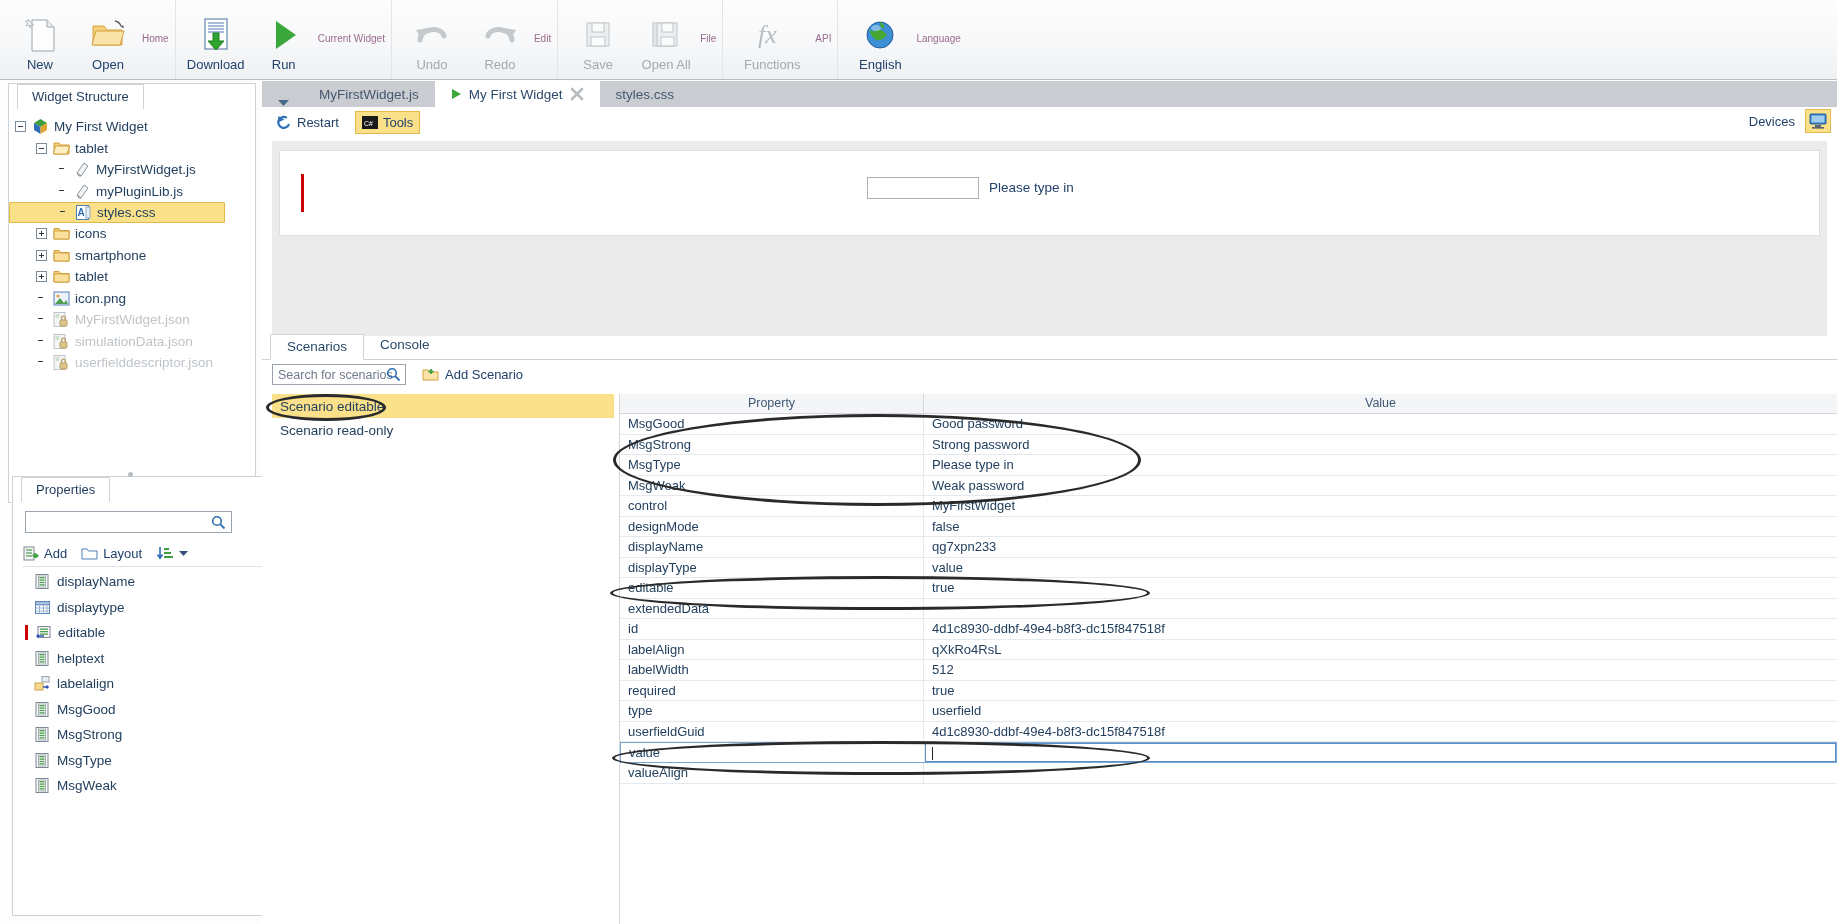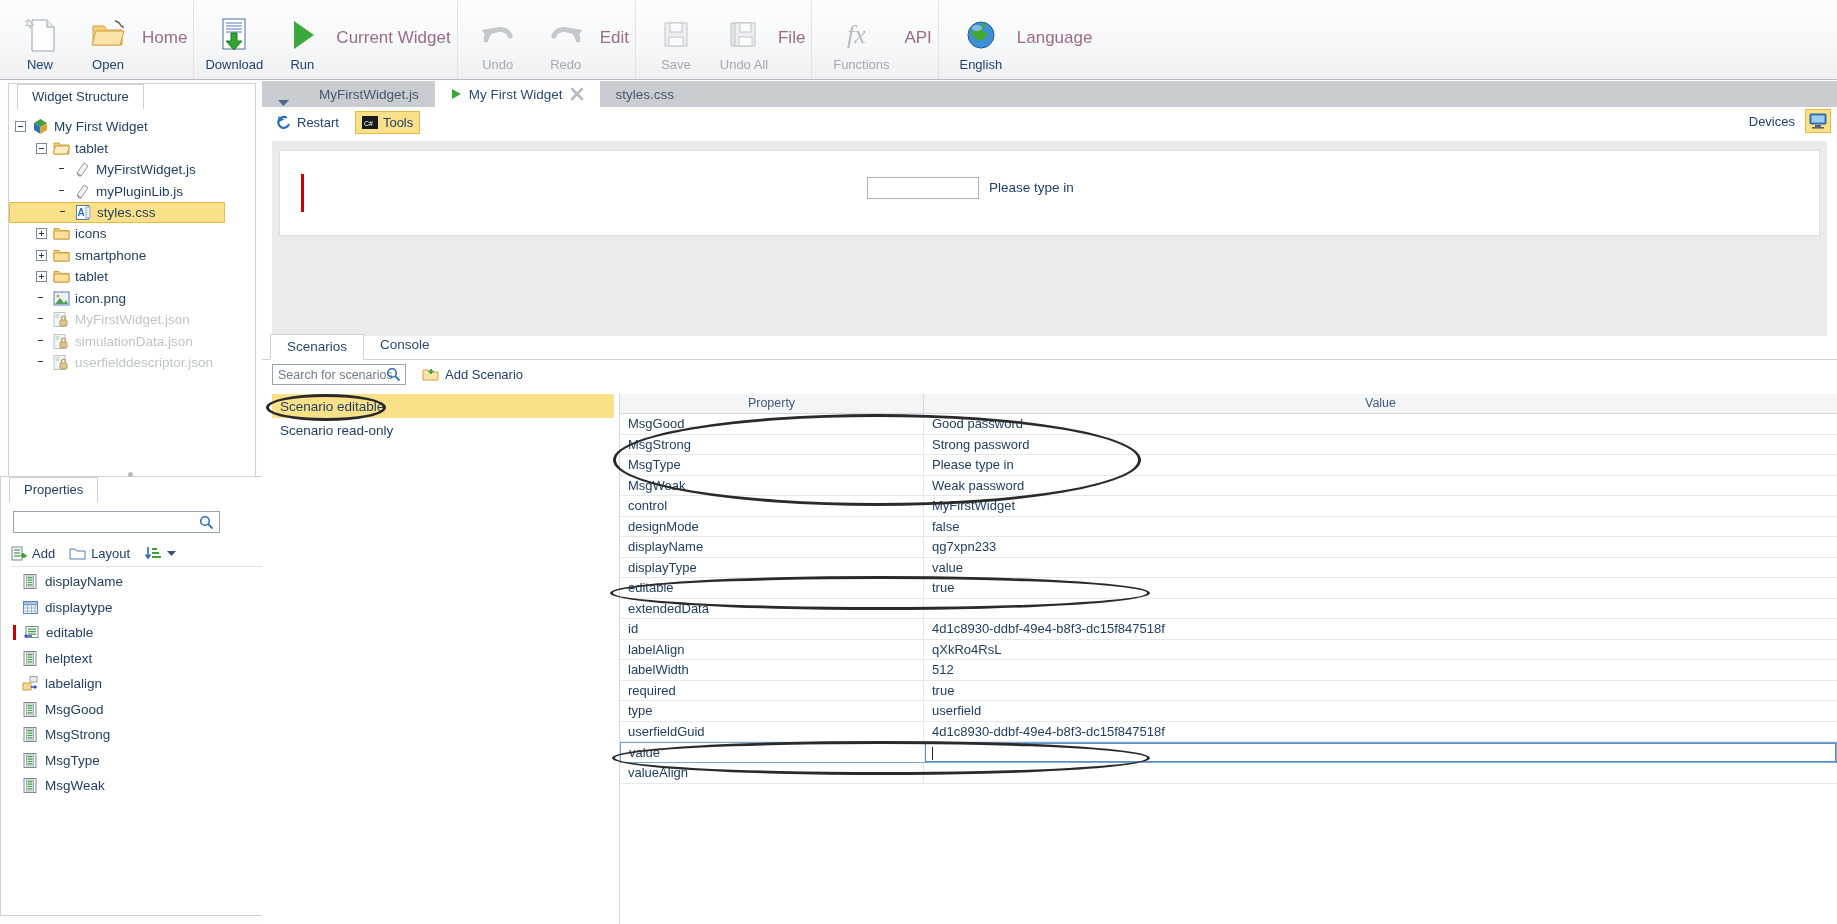--- a/index.html
+++ b/index.html
@@ -29,21 +29,21 @@
   }
   .rgroup-items { display: flex; align-items: flex-start; padding-top: 5px; flex: 1; }
   .rbtn {
     width: 68px; display: flex; flex-direction: column; align-items: center;
     padding: 3px 2px 0 2px; cursor: default;
   }
   .rbtn .ico { height: 40px; display: flex; align-items: center; justify-content: center; }
   .rbtn .lbl { font-size: 13px; margin-top: 2px; color: #22426b; white-space: nowrap; }
   .rbtn.disabled .lbl { color: #a6a9ad; }
   .rgroup-label {
-    font-size: 17px; color: #9b6a8c; text-align: center;
+    font-size: 10px; color: #9b6a8c; text-align: center;
     padding-bottom: 3px; white-space: nowrap;
   }
 
   
   .pane {
     position: absolute; background: #fff;
     border: 1px solid #cfd3d7;
   }
   .pane-tabstrip {
     position: absolute; left: 0; top: 0; height: 25px; width: 100%;
@@ -284,21 +284,21 @@
         </div>
         <div class="rbtn disabled">
           <span class="ico">
             <svg width="34" height="34" viewBox="0 0 34 34">
               <rect x="4" y="5" width="20" height="23" fill="#e3e6e8" stroke="#c2c6ca"></rect>
               <rect x="8" y="5" width="20" height="23" fill="#eceef0" stroke="#c2c6ca"></rect>
               <rect x="13" y="5" width="11" height="9" fill="#fafbfb" stroke="#c2c6ca"></rect>
               <rect x="12" y="19" width="13" height="9" fill="#fafbfb" stroke="#c2c6ca"></rect>
             </svg>
           </span>
-          <span class="lbl">Undo All</span>
+          <span class="lbl">Open All</span>
         </div>
       </div>
       <div class="rgroup-label">File</div>
     </div>
 
     <div class="rgroup">
       <div class="rgroup-items">
         <div class="rbtn disabled" style="width:86px">
           <span class="ico">
             <svg width="40" height="36" viewBox="0 0 40 36">
@@ -459,21 +459,21 @@
               <rect x="2.5" y="3" width="4" height="4" fill="#cfe0cf"></rect>
               <rect x="7" y="9" width="7" height="6" rx="1" fill="#dcc68c" stroke="#b9a066"></rect>
               <path d="M8.6 9 v-2 a1.9 1.9 0 0 1 3.8 0 v2" fill="none" stroke="#b9a066" stroke-width="1.3"></path>
             </svg>
           </span>
           <span class="lbl">userfielddescriptor.json</span>
         </div>
       </div>
   </div>
 
-  <div class="pane" style="left:0; top:476px; width:280px; height:440px;">
+  <div class="pane" style="left:12px; top:476px; width:280px; height:440px;">
     <div class="pane-tabstrip">
       <div class="ptab">Properties</div>
     </div>
     <div class="props-search">
       <span class="mag">
         <svg width="15" height="15" viewBox="0 0 15 15">
           <circle cx="6" cy="6" r="4.3" fill="none" stroke="#2f6fb5" stroke-width="1.6"></circle>
           <line x1="9.2" y1="9.2" x2="13.5" y2="13.5" stroke="#2f6fb5" stroke-width="1.8"></line>
         </svg>
       </span>

